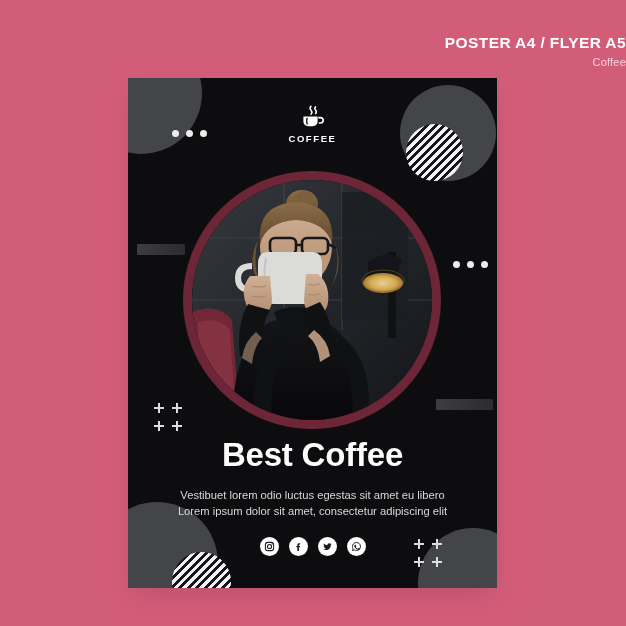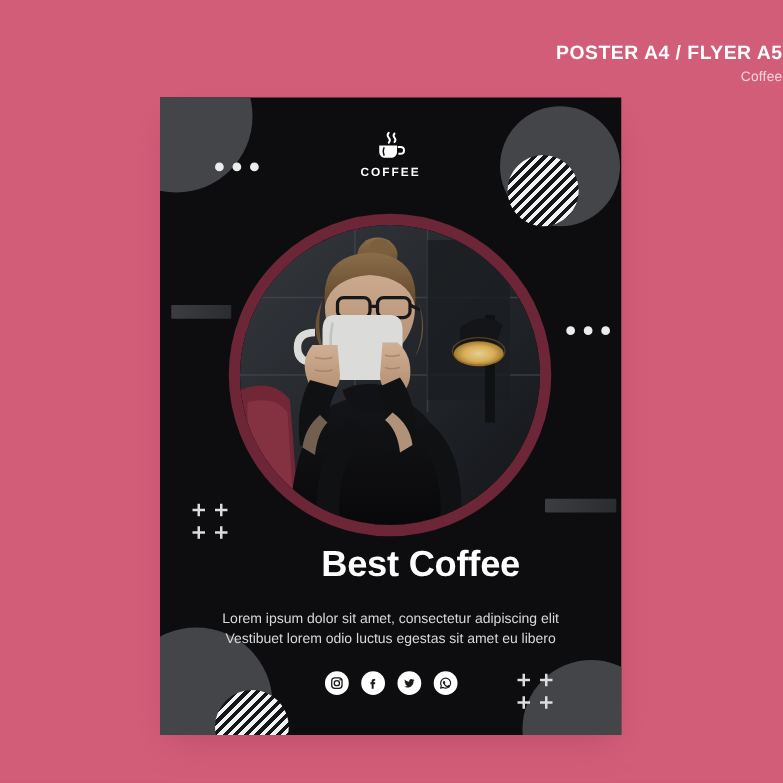--- a/index.html
+++ b/index.html
@@ -212,26 +212,25 @@
   }
   .photo svg { display: block; width: 100%; height: 100%; }
 
   
   .headline {
     position: absolute;
     top: 358px;
     left: 0;
     width: 369px;
     text-align: center;
-    font-size: 29px;
+    font-size: 33px;
     font-weight: bold;
     color: #fdfdfd;
     letter-spacing: -0.2px;
     z-index: 5;
-    margin-left: 24px;
   }
   .body-copy {
     position: absolute;
     top: 409px;
     left: 0;
     width: 369px;
     text-align: center;
     font-size: 11.2px;
     line-height: 1.45;
     color: #d8d8d8;
@@ -410,22 +409,22 @@
         <path d="M122 150 q14 10 16 26 l-10 6 q-2 -18 -12 -26z" fill="#d8b294" opacity="0.9"></path>
         <path d="M64 152 q-12 10 -14 26 l10 6 q2 -18 10 -26z" fill="#d8b294" opacity="0.55"></path>
 
         <rect x="0" y="0" width="240" height="240" fill="#000" opacity="0.1"></rect>
       </svg>
     </div>
   </div>
 
   <div class="headline">Best Coffee</div>
   <div class="body-copy">
+    <div>Vestibuet lorem odio luctus egestas sit amet eu libero</div>
     <div>Lorem ipsum dolor sit amet, consectetur adipiscing elit</div>
-    <div>Vestibuet lorem odio luctus egestas sit amet eu libero</div>
   </div>
 
   <div class="socials">
     <a class="social">
       <svg width="11" height="11" viewBox="0 0 16 16">
         <rect x="2" y="2" width="12" height="12" rx="3.6" fill="none" stroke="#1a1a1c" stroke-width="1.5"></rect>
         <circle cx="8" cy="8" r="3" fill="none" stroke="#1a1a1c" stroke-width="1.5"></circle>
         <circle cx="11.8" cy="4.2" r="0.9" fill="#1a1a1c"></circle>
       </svg>
     </a>

